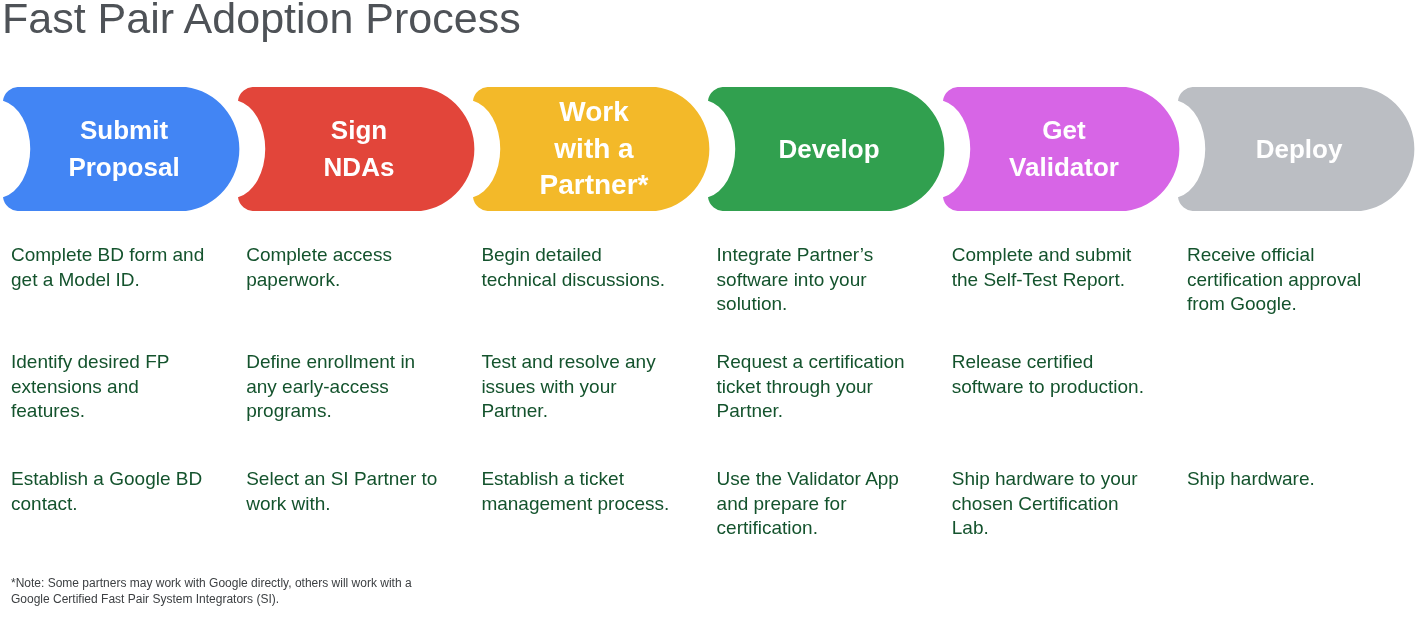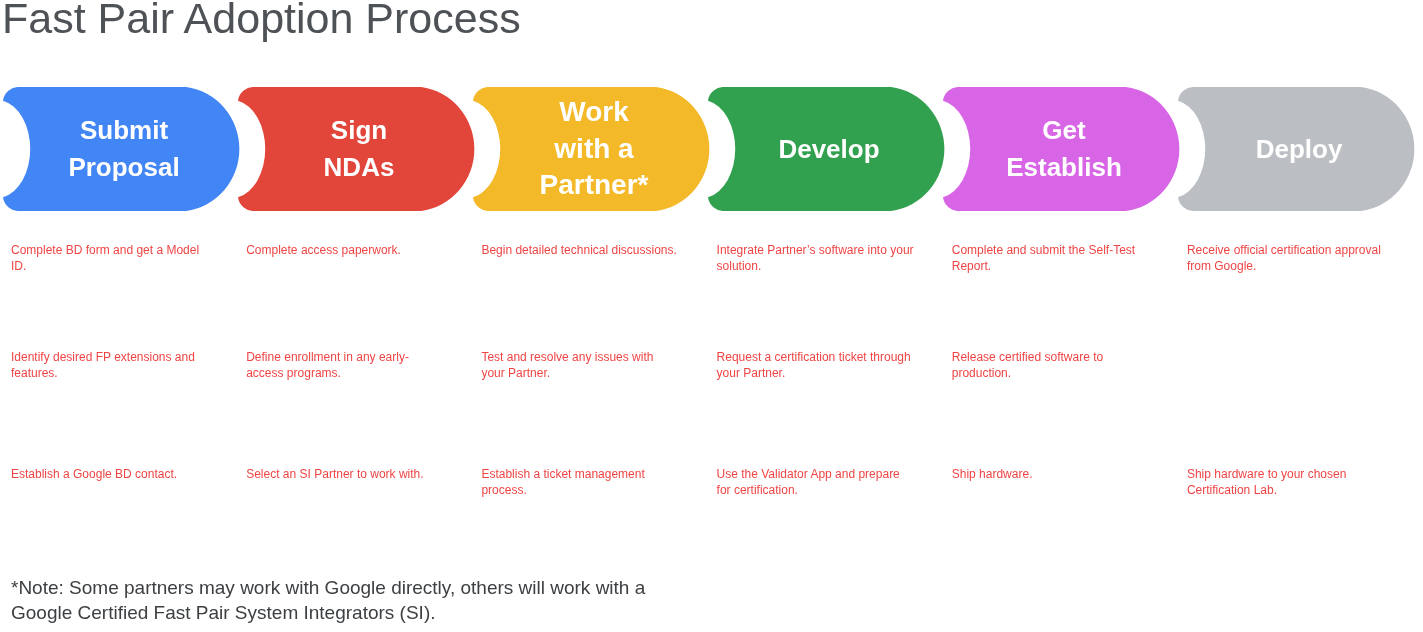--- a/index.html
+++ b/index.html
@@ -54,29 +54,29 @@
     white-space: pre-line;
   }
   .row {
     position: absolute;
     left: 0;
     display: grid;
     grid-template-columns: repeat(6, 235.2px);
   }
   .row .cell {
     padding: 0 26px 0 11px;
-    font-size: 12px;
+    font-size: 19px;
     line-height: 1.3;
-    color: #ef4444;
+    color: #14532d;
   }
   .note {
     position: absolute;
     left: 11px;
     top: 576px;
-    font-size: 19px;
+    font-size: 12px;
     line-height: 1.3;
     color: #3d4043;
     white-space: pre-line;
   }
 </style>
 </head>
 <body>
 
 <div id="canvas">
 
@@ -112,21 +112,21 @@
       <path d="M 20 0 L 186 0 A 61 63.5 0 0 1 186 126 L 20 126 A 16 16 0 0 1 3 112 A 34 50 0 0 0 3 14 A 16 16 0 0 1 20 0 Z" fill="#31A04F"></path>
     </svg>
     <div class="step-label">Develop</div>
   </div>
 
   <div class="step" style="left:940px">
     <svg width="248" height="124" viewBox="0 0 248 126" preserveAspectRatio="none">
       <path d="M 20 0 L 186 0 A 61 63.5 0 0 1 186 126 L 20 126 A 16 16 0 0 1 3 112 A 34 50 0 0 0 3 14 A 16 16 0 0 1 20 0 Z" fill="#D765E6"></path>
     </svg>
     <div class="step-label">Get
-Establish</div>
+Validator</div>
   </div>
 
   <div class="step" style="left:1175px">
     <svg width="248" height="124" viewBox="0 0 248 126" preserveAspectRatio="none">
       <path d="M 20 0 L 186 0 A 61 63.5 0 0 1 186 126 L 20 126 A 16 16 0 0 1 3 112 A 34 50 0 0 0 3 14 A 16 16 0 0 1 20 0 Z" fill="#BBBEC3"></path>
     </svg>
     <div class="step-label">Deploy</div>
   </div>
 
   <div class="row" style="top:243px">
@@ -144,20 +144,20 @@
     <div class="cell">Test and resolve any issues with your Partner.</div>
     <div class="cell">Request a certification ticket through your Partner.</div>
     <div class="cell">Release certified software to production.</div>
   </div>
 
   <div class="row" style="top:467px">
     <div class="cell">Establish a Google BD contact.</div>
     <div class="cell">Select an SI Partner to work with.</div>
     <div class="cell">Establish a ticket management process.</div>
     <div class="cell">Use the Validator App and prepare for certification.</div>
+    <div class="cell">Ship hardware to your chosen Certification Lab.</div>
     <div class="cell">Ship hardware.</div>
-    <div class="cell">Ship hardware to your chosen Certification Lab.</div>
   </div>
 
   <div class="note">*Note: Some partners may work with Google directly, others will work with a
 Google Certified Fast Pair System Integrators (SI).</div>
 
 </div>
 
 </body></html>

